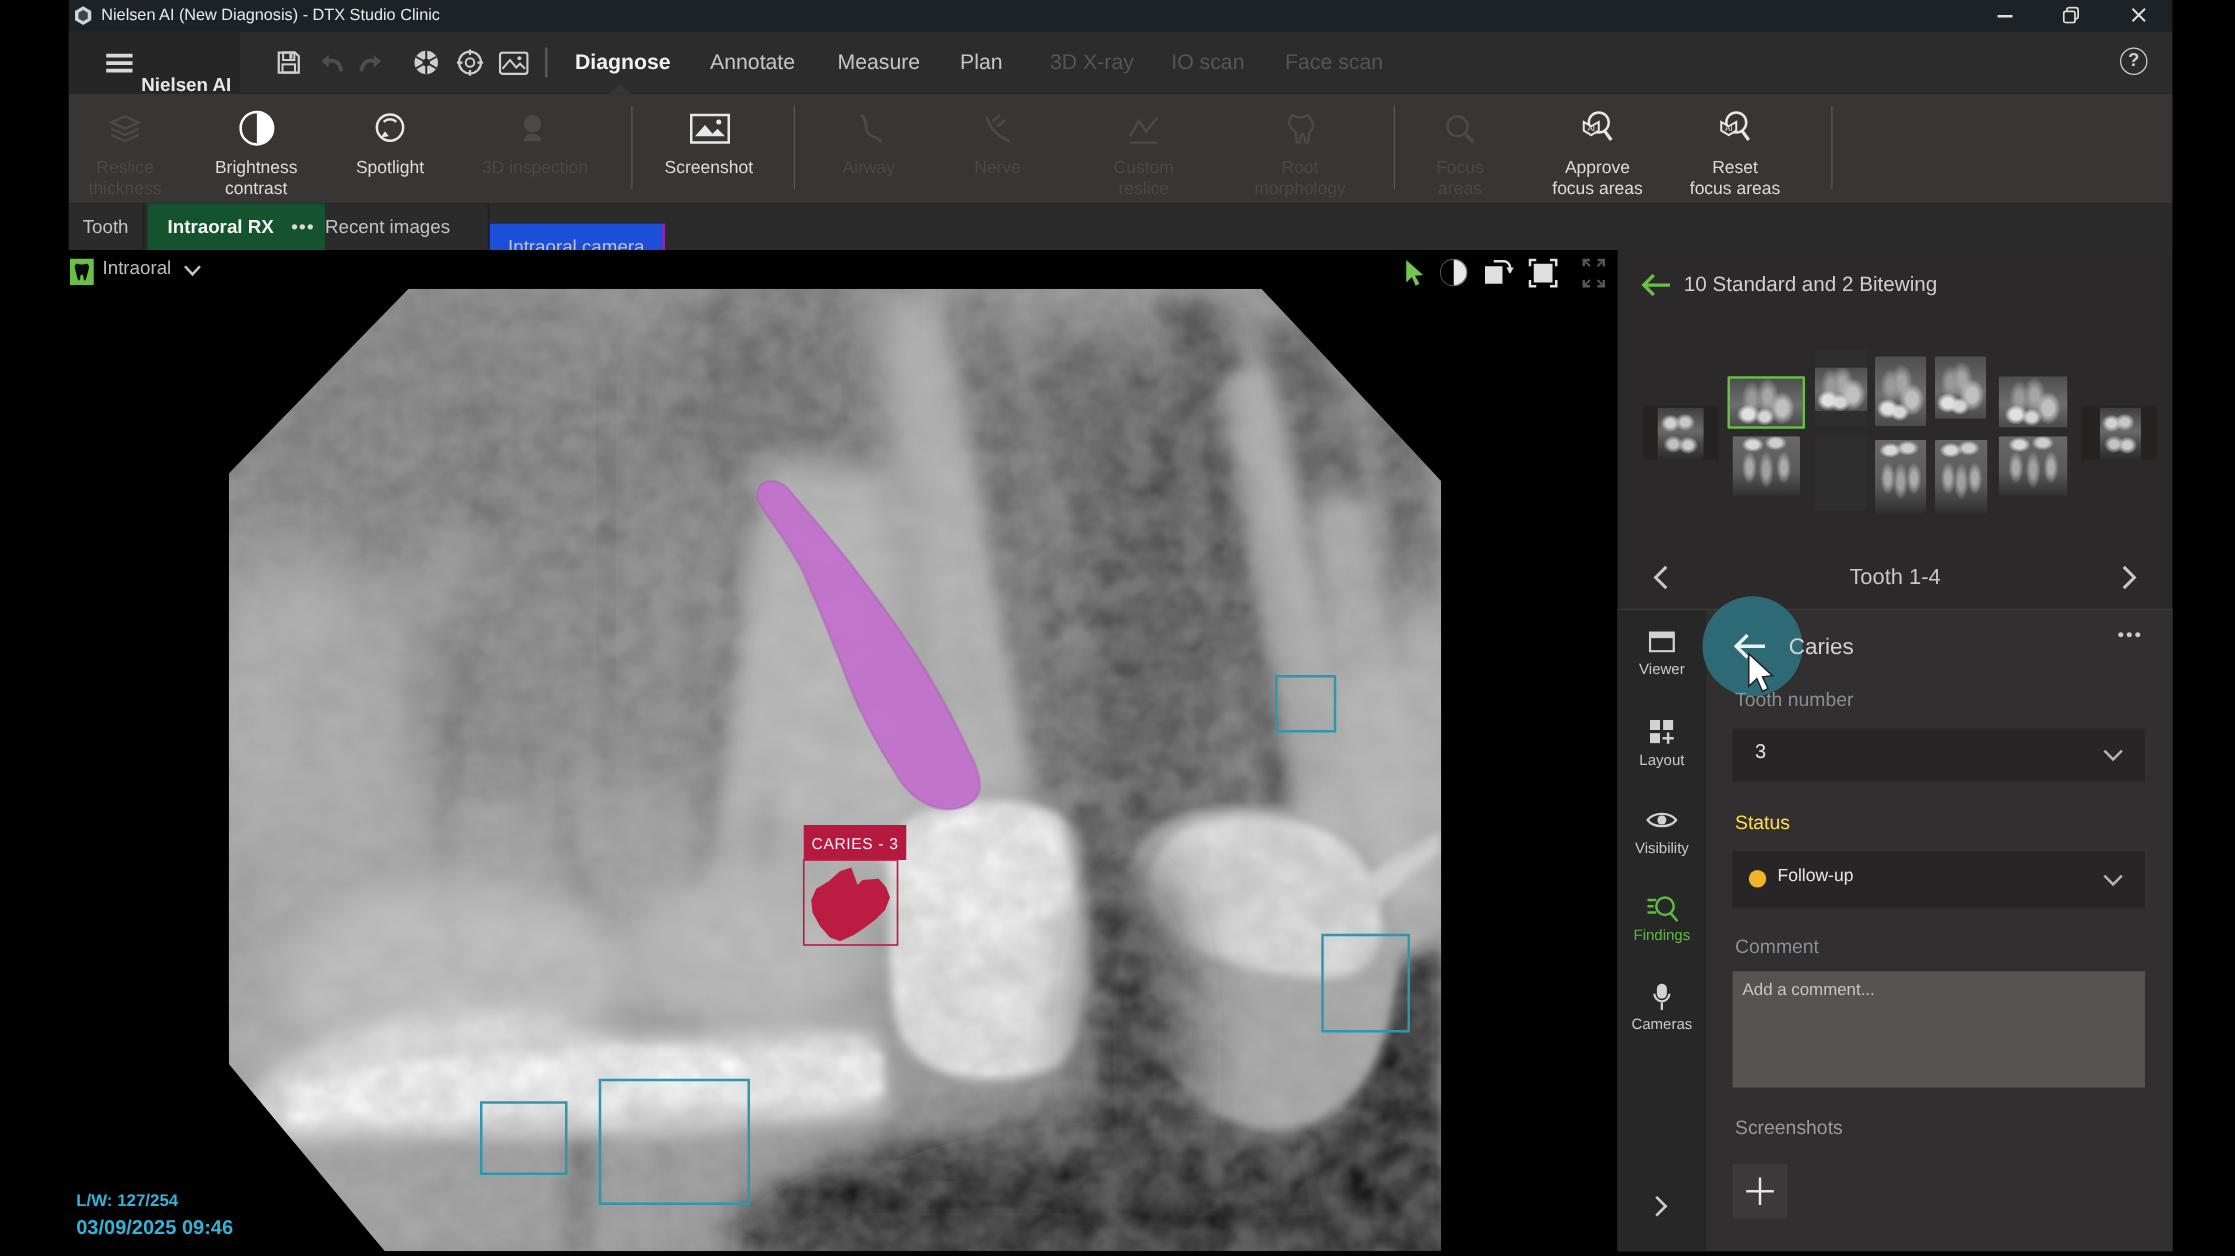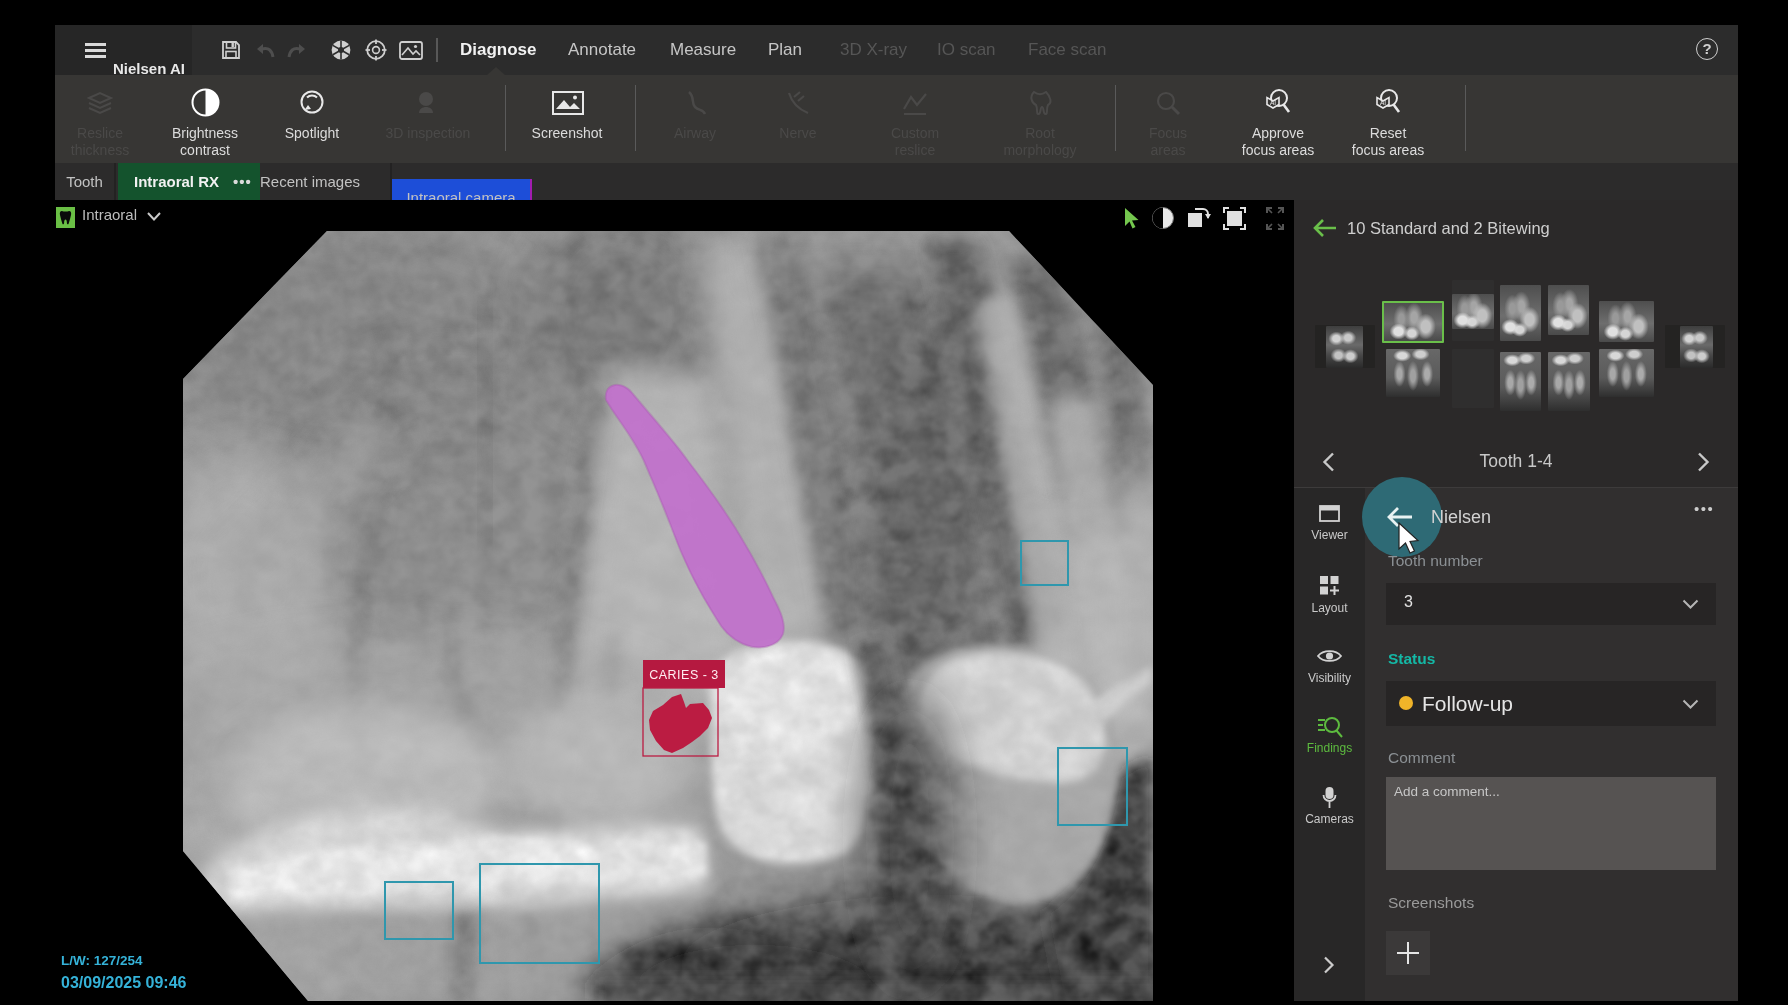--- a/index.html
+++ b/index.html
@@ -29,20 +29,36 @@
       radial-gradient(ellipse 8px 7px at 34% 70%, #c2c2c2 45%, transparent 100%),
       radial-gradient(ellipse 8px 7px at 66% 72%, #cccccc 45%, transparent 100%),
       linear-gradient(180deg, #3e3e3e 0%, #6a6a6a 45%, #474747 70%, #2a2a2a 100%); }
   .sbl { left:0; width:71px; text-align:center; font-size:12px; color:#c9c9c9; }
 </style>
 </head>
 <body>
 
 <div class="abs" style="left:55px;top:0;width:1683px;height:1001px;background:#000;">
 
+  <div class="abs" style="left:0;top:0;width:1683px;height:25px;background:#1d2226;">
+    <svg class="abs" style="left:3px;top:4px" width="17" height="17" viewBox="0 0 17 17">
+      <polygon points="8.5,1 15,4.7 15,12.2 8.5,16 2,12.2 2,4.7" fill="#cfd4d6"></polygon>
+      <polygon points="8.5,4 12.2,6.2 12.2,10.7 8.5,13 4.8,10.7 4.8,6.2" fill="#3a4348"></polygon>
+    </svg>
+    <div class="abs" style="left:26px;top:4px;font-size:13px;color:#e7eaec;">Nielsen AI (New Diagnosis) - DTX Studio Clinic</div>
+
+    <div class="abs" style="left:1543px;top:12px;width:12px;height:2px;background:#e0e0e0;"></div>
+    <svg class="abs" style="left:1595px;top:5px" width="14" height="14" viewBox="0 0 14 14">
+      <rect x="3.5" y="1" width="9" height="9" rx="2" fill="none" stroke="#dcdcdc" stroke-width="1.4"></rect>
+      <rect x="1" y="4" width="9" height="9" rx="1.5" fill="#1d2226" stroke="#dcdcdc" stroke-width="1.4"></rect>
+    </svg>
+    <svg class="abs" style="left:1649px;top:5px" width="14" height="14" viewBox="0 0 14 14">
+      <path d="M2 2 L12 12 M12 2 L2 12" stroke="#e0e0e0" stroke-width="1.6"></path>
+    </svg>
+  </div>
 
   <div class="abs" style="left:0;top:25px;width:1683px;height:50px;background:#2c2c2c;">
     <div class="abs" style="left:0;top:0;width:137px;height:50px;background:#262626;"></div>
 
     <div class="abs" style="left:30px;top:18px;width:21px;height:3px;background:#d9d9d9;"></div>
     <div class="abs" style="left:30px;top:24px;width:21px;height:3px;background:#d9d9d9;"></div>
     <div class="abs" style="left:30px;top:30px;width:21px;height:3px;background:#d9d9d9;"></div>
     <div class="abs" style="left:58px;top:17px;font-size:15px;font-weight:bold;color:#e8e8e8;margin-top:18px;">Nielsen AI</div>
 
     <svg class="abs" style="left:165px;top:14px" width="22" height="22" viewBox="0 0 22 22">
@@ -423,35 +439,35 @@
         <path d="M2 1.5 L9.5 9 L2 16.5" fill="none" stroke="#cccccc" stroke-width="2.2"></path>
       </svg>
 
     <div class="abs" style="left:68px;top:277px;width:80px;height:80px;border-radius:50%;background:#2e6a75;"></div>
     <svg class="abs" style="left:92px;top:306px" width="28" height="22" viewBox="0 0 28 22">
       <path d="M12 2 L3 11 L12 20 M3 11 L26 11" fill="none" stroke="#e8f2f2" stroke-width="2.8"></path>
     </svg>
     <svg class="abs" style="left:103px;top:322px" width="26" height="36" viewBox="0 0 26 36">
       <path d="M2 1 L2 27 L8.5 21 L13 31 L17.5 29 L13 19.5 L21 18.5 Z" fill="#fff" stroke="#222" stroke-width="1.2"></path>
     </svg>
-    <div class="abs" style="left:137px;top:307px;font-size:18px;color:#d2d2d2;">Nielsen</div>
+    <div class="abs" style="left:137px;top:307px;font-size:18px;color:#d2d2d2;">Caries</div>
     <div class="abs" style="left:400px;top:300px;font-size:15px;color:#cccccc;letter-spacing:1.5px;">•••</div>
 
     <div class="abs" style="left:94px;top:352px;font-size:15.5px;color:#8b9094;">Tooth number</div>
     <div class="abs" style="left:92px;top:383px;width:330px;height:42px;background:#272525;">
       <div class="abs" style="left:18px;top:10px;font-size:16px;color:#e2e2e2;">3</div>
       <svg class="abs" style="left:296px;top:16px" width="17" height="11" viewBox="0 0 17 11">
           <path d="M1.5 1.5 L8.5 8.5 L15.5 1.5" fill="none" stroke="#b5b5b5" stroke-width="2"></path>
         </svg>
     </div>
 
-    <div class="abs" style="left:94px;top:450px;font-size:15.5px;color:#14b8a6;font-weight:bold;">Status</div>
+    <div class="abs" style="left:94px;top:450px;font-size:15.5px;color:#fde047;">Status</div>
     <div class="abs" style="left:92px;top:481px;width:330px;height:45px;background:#272525;">
       <div class="abs" style="left:13px;top:15px;width:14px;height:14px;border-radius:50%;background:#f0b429;"></div>
-      <div class="abs" style="left:36px;top:11px;font-size:21px;color:#e5e5e5;">Follow-up</div>
+      <div class="abs" style="left:36px;top:11px;font-size:14px;color:#e5e5e5;">Follow-up</div>
       <svg class="abs" style="left:296px;top:18px" width="17" height="11" viewBox="0 0 17 11">
           <path d="M1.5 1.5 L8.5 8.5 L15.5 1.5" fill="none" stroke="#b5b5b5" stroke-width="2"></path>
         </svg>
     </div>
 
     <div class="abs" style="left:94px;top:549px;font-size:15.5px;color:#8b9094;">Comment</div>
     <div class="abs" style="left:92px;top:577px;width:330px;height:93px;background:#565352;">
       <div class="abs" style="left:8px;top:7px;font-size:13.5px;color:#c7c7c7;">Add a comment...</div>
     </div>
 

